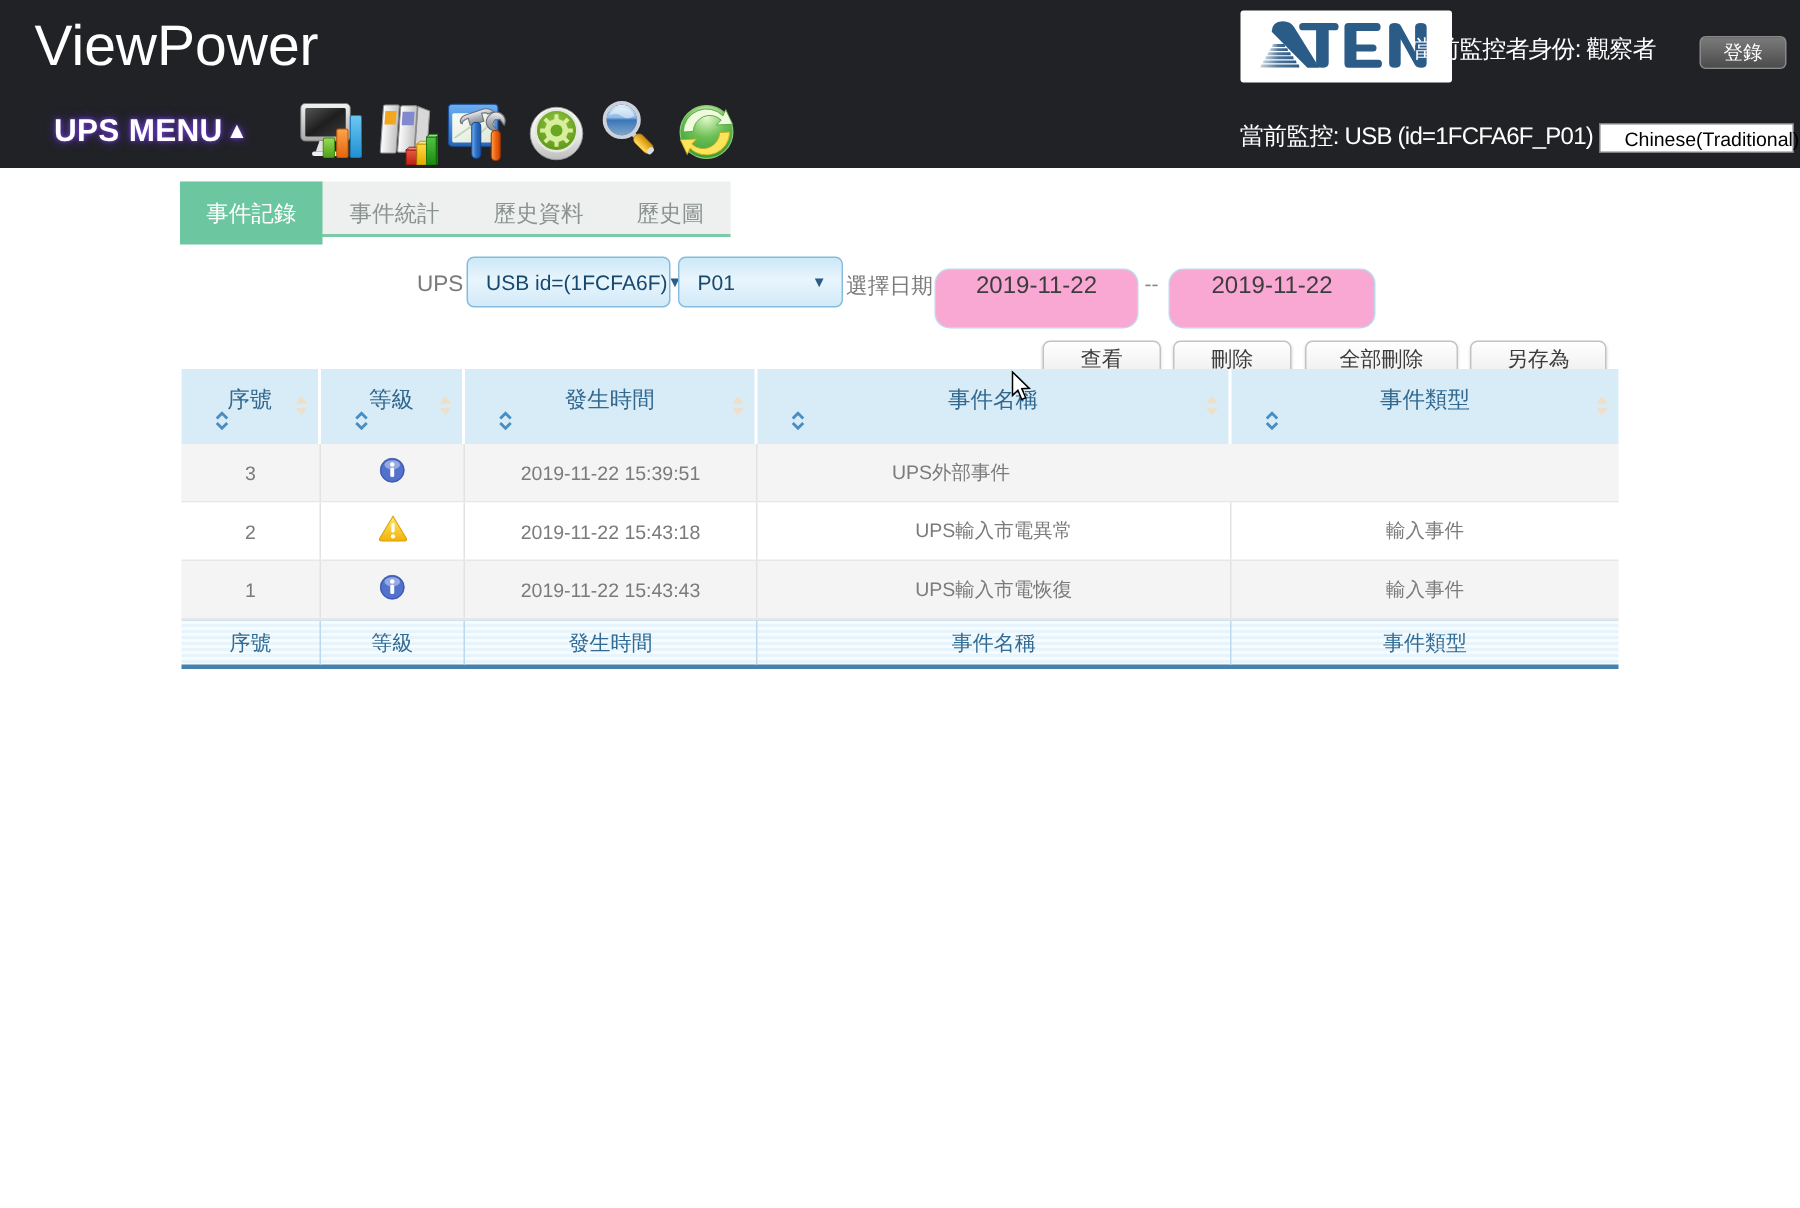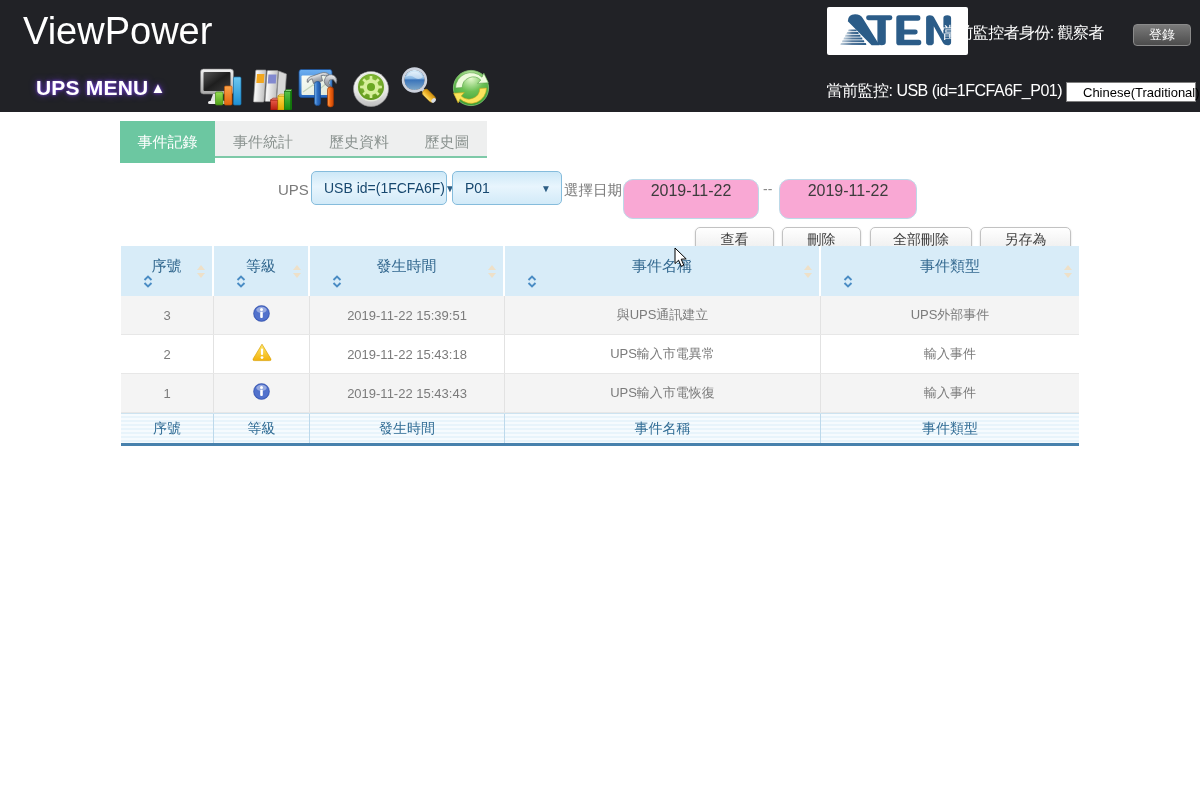--- a/index.html
+++ b/index.html
@@ -396,21 +396,20 @@
     </div>
 
     <div class="trow odd">
       <div class="td c0">3</div>
       <div class="td c1">
           <span class="lvl-info"><svg width="17" height="17" viewBox="0 0 17 17">
               <use href="#sym-info"></use>
             </svg></span>
         </div>
       <div class="td c2">2019-11-22 15:39:51</div>
-      <div class="td c3">與UPS通訊建立</div>
       <div class="td c4">UPS外部事件</div>
     </div>
     <div class="trow">
       <div class="td c0">2</div>
       <div class="td c1">
           <span class="lvl-warn"><svg width="20" height="19" viewBox="0 0 20 19">
               <use href="#sym-warn"></use>
             </svg></span>
         </div>
       <div class="td c2">2019-11-22 15:43:18</div>

